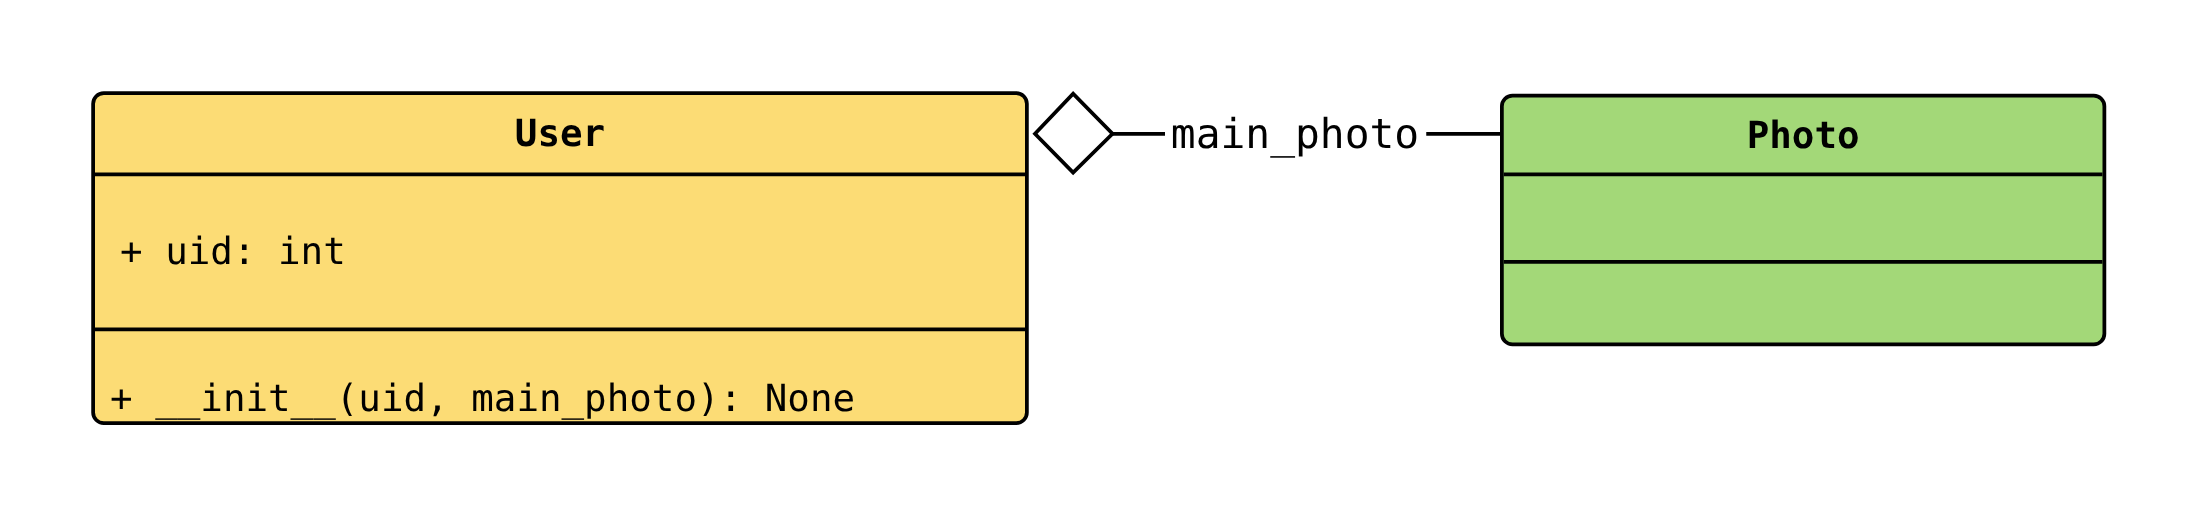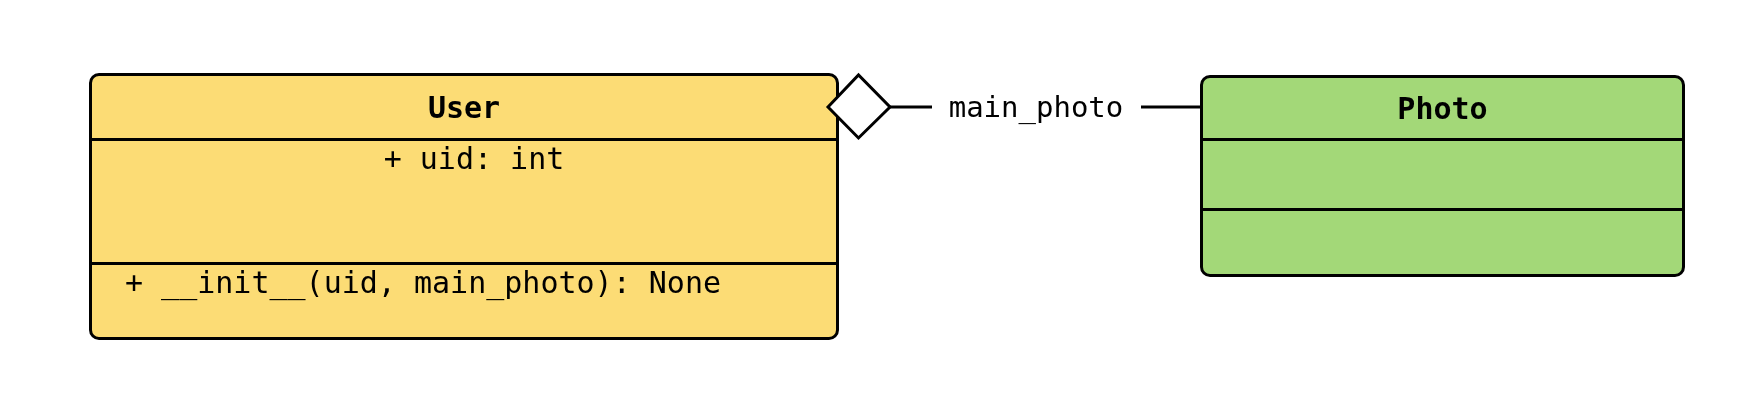--- a/index.html
+++ b/index.html
@@ -18,49 +18,49 @@
     height: 420px;
   }
   .uml-class {
     position: absolute;
     box-sizing: border-box;
     border: 3px solid #000000;
     border-radius: 10px;
     display: flex;
     flex-direction: column;
   }
-  #user-box { left: 89px; top: 73px; width: 750px; height: 267px; }
+  #user-box { left: 73px; top: 73px; width: 750px; height: 267px; }
   #photo-box { left: 1200px; top: 75px; width: 485px; height: 202px; }
 
   .sec { box-sizing: border-box; }
   .sec-header {
     display: flex;
     align-items: center;
     justify-content: center;
     font-weight: bold;
     font-size: 30px;
     border-bottom: 3px solid #000000;
   }
   #user-box .sec-header { height: 65px; }
   #user-box .sec-attrs {
     height: 124px;
     border-bottom: 3px solid #000000;
     display: flex;
-    flex-direction: row;
+    flex-direction: column;
     justify-content: center;
     padding-left: 20px;
     font-size: 30px;
     line-height: 35px;
   }
   #user-box .sec-methods {
     flex: 1;
     display: flex;
     flex-direction: column;
-    justify-content: flex-start;
-    padding-left: 33px;
+    justify-content: flex-end;
+    padding-left: 12px;
     font-size: 30px;
     line-height: 35px;
   }
   #photo-box .sec-header { height: 63px; }
   #photo-box .sec-attrs { height: 70px; border-bottom: 3px solid #000000; }
   #photo-box .sec-methods { flex: 1; }
 
   .bold-type { font-weight: bold; }
 
   .connector-svg {
@@ -72,21 +72,21 @@
     pointer-events: none;
   }
   .edge-label {
     position: absolute;
     left: 925px;
     top: 86px;
     width: 222px;
     height: 42px;
     line-height: 42px;
     text-align: center;
-    font-size: 29px;
+    font-size: 33px;
     white-space: nowrap;
   }
 </style>
 </head>
 <body>
 
 <div class="canvas">
 
   <div class="uml-class" id="user-box" style="background-color: rgb(252, 220, 117);">
     <div class="sec sec-header">User</div>

